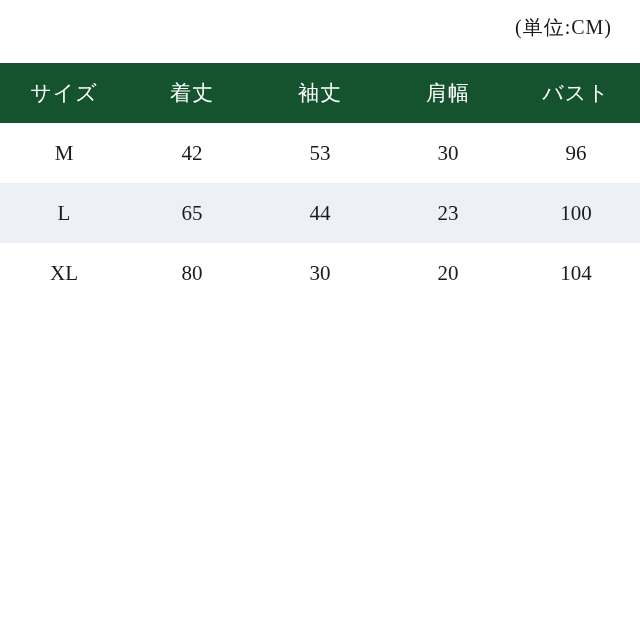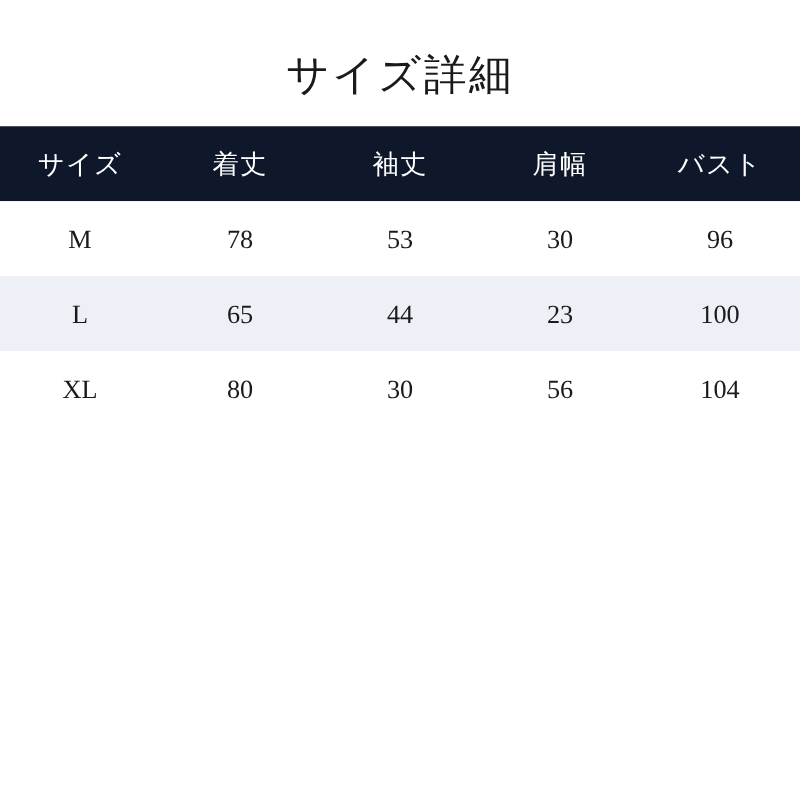--- a/index.html
+++ b/index.html
@@ -48,21 +48,21 @@
   }
   table.size-table th,
   table.size-table td {
     text-align: center;
     font-weight: normal;
     padding: 0;
     height: 60px;
     vertical-align: middle;
   }
   thead tr {
-    background: #0f172a;
+    background: #14532d;
   }
   thead th {
     color: #ffffff;
     font-size: 21px;
     letter-spacing: 1px;
   }
   tbody tr.row-odd {
     background: #ffffff;
   }
   tbody tr.row-even {
@@ -84,54 +84,54 @@
     line-height: 2.0;
     letter-spacing: 0.2px;
     white-space: nowrap;
   }
 </style>
 </head>
 <body>
 
 <div class="page">
 
-  <div class="title">サイズ詳細</div>
 
+  <div class="unit">(単位:CM)</div>
 
   <div class="table-wrap">
     <table class="size-table">
       <thead>
         <tr>
           <th>サイズ</th>
           <th>着丈</th>
           <th>袖丈</th>
           <th>肩幅</th>
           <th>バスト</th>
         </tr>
       </thead>
       <tbody>
         <tr class="row-odd">
           <td class="size-cell">M</td>
-          <td>78</td>
+          <td>42</td>
           <td>53</td>
           <td>30</td>
           <td>96</td>
         </tr>
         <tr class="row-even">
           <td class="size-cell">L</td>
           <td>65</td>
           <td>44</td>
           <td>23</td>
           <td>100</td>
         </tr>
         <tr class="row-odd">
           <td class="size-cell">XL</td>
           <td>80</td>
           <td>30</td>
-          <td>56</td>
+          <td>20</td>
           <td>104</td>
         </tr>
       </tbody>
     </table>
   </div>
 
   <div class="notes">
   </div>
 
 </div>

